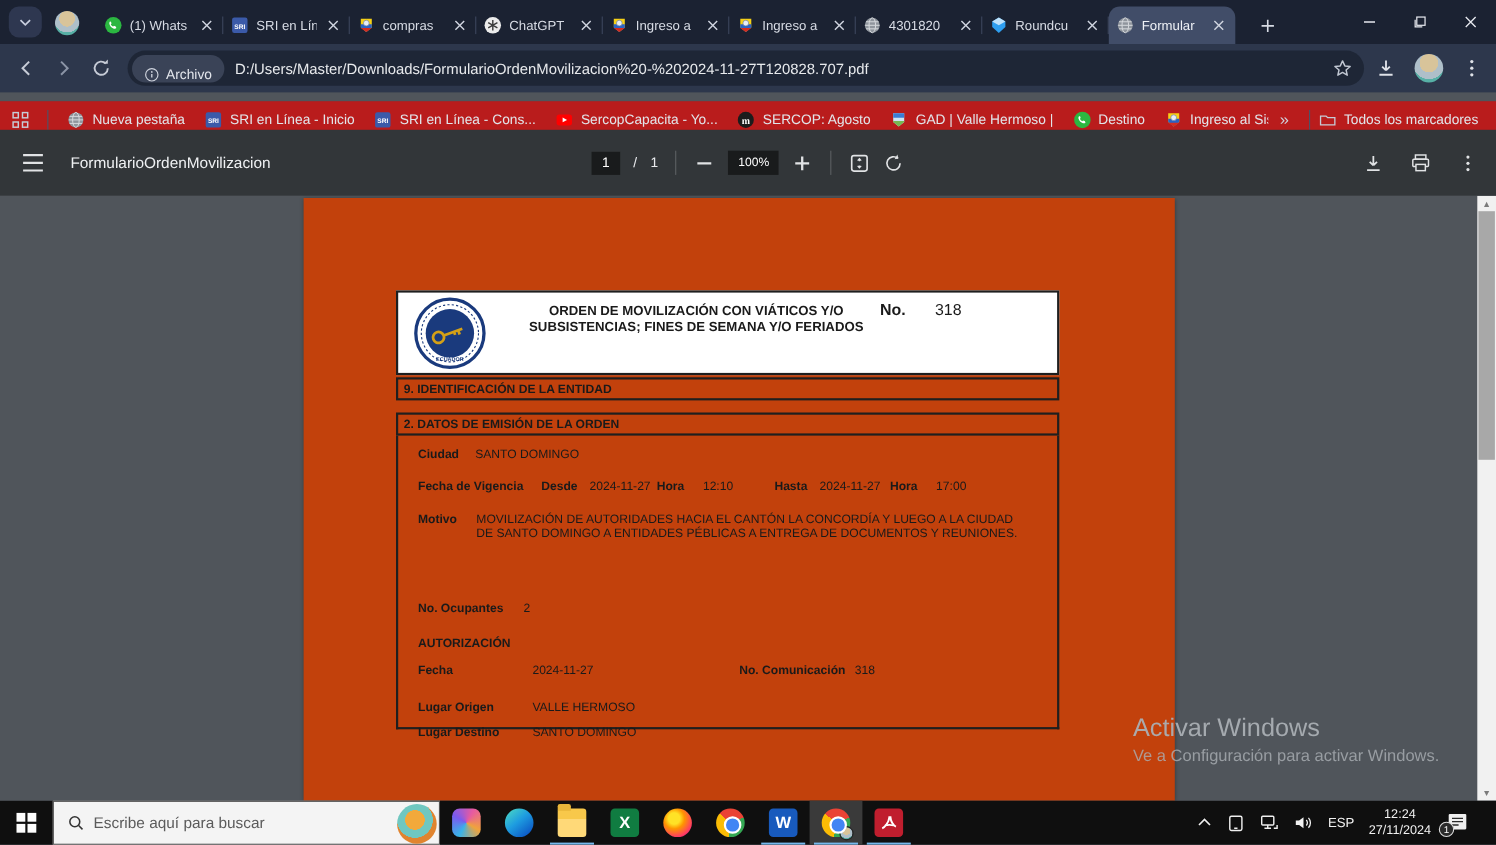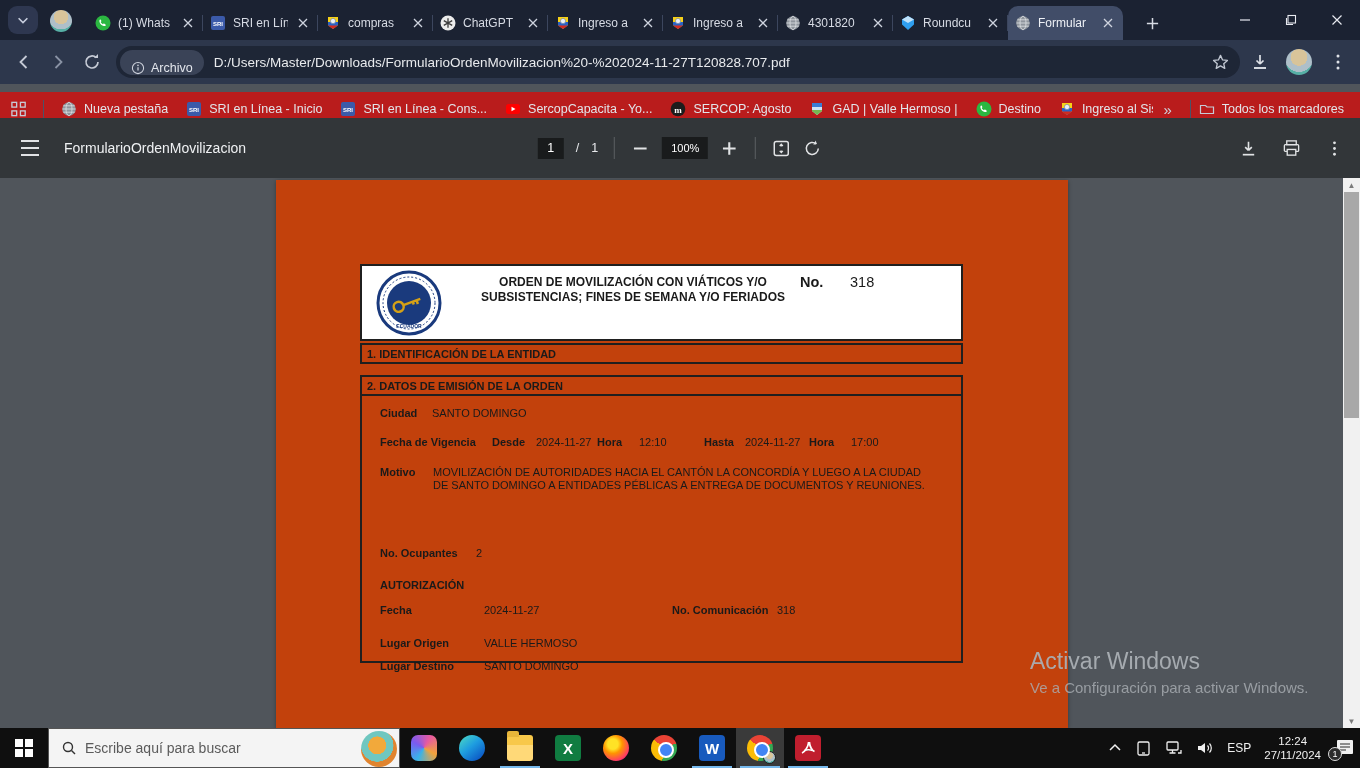--- a/index.html
+++ b/index.html
@@ -108,21 +108,21 @@
   .dk-edge{border-radius:50%;background:linear-gradient(140deg,#49d6c5 5%,#1e9de0 45%,#0b54c4 90%);}
   .dk-explorer{background:linear-gradient(#f8c84a 0 38%,#ffd978 38%);border-radius:3px;}
   .dk-explorer::before{content:'';position:absolute;left:0;top:-4px;width:12px;height:6px;background:#e8b63a;border-radius:2px 2px 0 0;}
   .dk-excel{background:#107c41;border-radius:4px;color:#fff;font-weight:bold;font-size:15px;display:flex;align-items:center;justify-content:center;}
   .dk-firefox{border-radius:50%;background:radial-gradient(circle at 38% 35%,#ffe226 0 22%,#ff9500 40%,#ff3b63 72%,#b5007f 95%);}
   .dk-chrome{border-radius:50%;background:conic-gradient(from -50deg,#ea4335 0 33%,#34a853 33% 66%,#fbbc05 66%);}
   .dk-chrome::after{content:'';position:absolute;left:7px;top:7px;width:12px;height:12px;border-radius:50%;background:#4285f4;border:2px solid #fff;}
   .dk-word{background:#185abd;border-radius:4px;color:#fff;font-weight:bold;font-size:15px;display:flex;align-items:center;justify-content:center;}
   .dk-acrobat{background:#c01e2e;border-radius:4px;display:flex;align-items:center;justify-content:center;}
   .mini-avatar{position:absolute;right:-3px;bottom:-3px;width:13px;height:13px;border-radius:50%;border:1px solid #222;background:radial-gradient(circle at 50% 32%,#d8c49a 0 38%,#aebfc9 39% 66%,#57b0a6 67%);}
-  .tray{margin-left:auto;display:flex;align-items:center;gap:13px;padding-right:4px;}
+  .tray{margin-left:auto;display:flex;align-items:center;gap:13px;padding-right:24px;}
   .tray svg{color:#f0f0f0;}
   .tray-lang{color:#f0f0f0;font-size:12px;}
   .tray-clock{color:#f0f0f0;font-size:11.5px;line-height:14px;text-align:center;}
   .notif{position:relative;width:22px;height:22px;}
   .notif-badge{position:absolute;left:-6px;bottom:-2px;width:14px;height:14px;border-radius:50%;background:#2b2b2b;border:1px solid #ddd;color:#fff;font-size:9px;display:flex;align-items:center;justify-content:center;}
 </style>
 </head>
 <body>
 
 <div class="screen">
@@ -506,21 +506,21 @@
               <circle cx="22" cy="33" r="5" fill="none" stroke="#d4a017" stroke-width="2.5"></circle>
               <path d="M27 33h18m-4 0v4m-4-4v3" stroke="#d4a017" stroke-width="2.5"></path>
             </g>
             <text x="33" y="58" text-anchor="middle" font-size="5" fill="#1a3a7d" font-weight="bold">ECUADOR</text>
           </svg>
           <div class="doc-title">ORDEN DE MOVILIZACIÓN CON VIÁTICOS Y/O SUBSISTENCIAS; FINES DE SEMANA Y/O FERIADOS</div>
           <div class="no-label">No.</div>
           <div class="no-value">318</div>
         </div>
 
-        <div class="sec-title">1. IDENTIFICACIÓN DE LA ENTIDAD</div>
+        <div class="sec-title">9. IDENTIFICACIÓN DE LA ENTIDAD</div>
 
         <div class="sec-title" style="margin-top:11px">2. DATOS DE EMISIÓN DE LA ORDEN</div>
         <div class="sec-body s2-body">
           <span class="lbl" style="left:18px;top:11px">Ciudad</span>
           <span class="val" style="left:70px;top:11px">SANTO DOMINGO</span>
 
           <span class="lbl" style="left:18px;top:40px">Fecha de Vigencia</span>
           <span class="lbl" style="left:130px;top:40px">Desde</span>
           <span class="val" style="left:174px;top:40px">2024-11-27</span>
           <span class="lbl" style="left:235px;top:40px">Hora</span>

